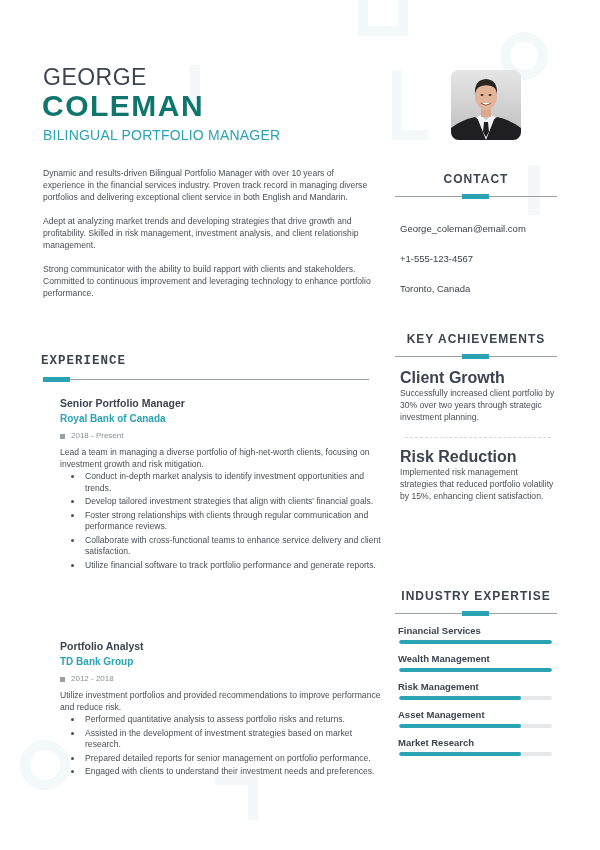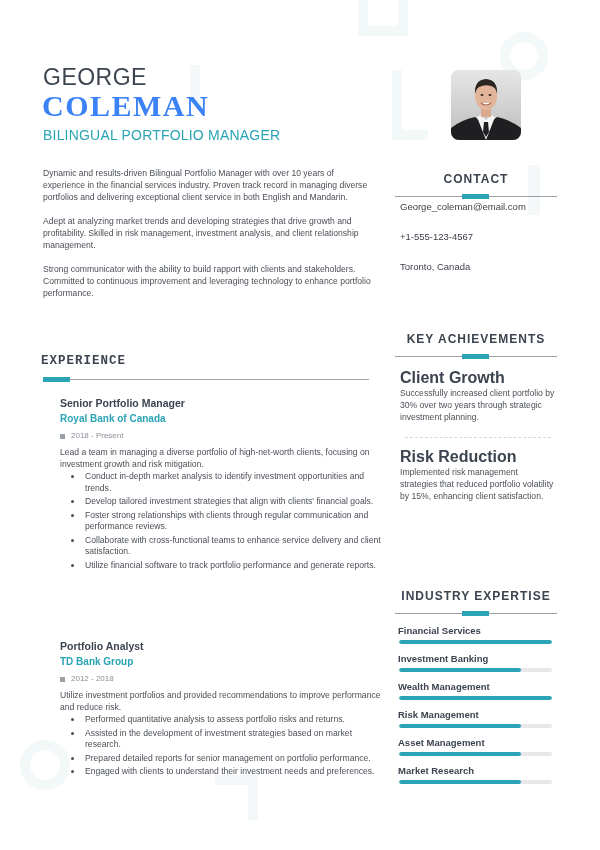--- a/index.html
+++ b/index.html
@@ -12,21 +12,21 @@
     .wm3 { left: 392px; top: 70px; width: 36px; height: 70px; border-right: none; border-top: none; }
     .wm4 { left: 190px; top: 65px; width: 10px; height: 45px; border: none; background: #f4f8f9; }
     .wm5 { left: 528px; top: 165px; width: 12px; height: 50px; border: none; background: #f4f8f9; }
     .wm6 { left: 20px; top: 740px; width: 50px; height: 50px; border-radius: 50%; }
     .wm7 { left: 215px; top: 775px; width: 40px; height: 10px; border: none; background: #f4f8f9; }
     .wm8 { left: 248px; top: 775px; width: 10px; height: 45px; border: none; background: #f4f8f9; }
 
     .content { position: relative; z-index: 1; }
 
     .first-name { position: absolute; left: 43px; top: 64px; font-family: "Liberation Sans", sans-serif; font-size: 23px; letter-spacing: 0.5px; color: #3c4450; font-weight: 400; }
-    .last-name { position: absolute; left: 42px; top: 89px; font-family: Liberation Serif, serif; font-size: 30px; font-weight: 700; letter-spacing: 1.5px; color: #3b82f6; }
+    .last-name { position: absolute; left: 42px; top: 89px; font-family: Liberation Sans, sans-serif; font-size: 30px; font-weight: 700; letter-spacing: 1.5px; color: #0f766e; }
     .job-title { position: absolute; left: 43px; top: 127px; font-family: Liberation Sans, sans-serif; font-size: 14px; color: #2aa3b5; letter-spacing: 0.2px; }
 
     .photo { position: absolute; left: 451px; top: 70px; width: 70px; height: 70px; border-radius: 8px; overflow: hidden; background: linear-gradient(180deg, #e3e3e3 0%, #bcbcbc 100%); }
 
     .summary { position: absolute; left: 43px; top: 167px; width: 330px; font-family: "Liberation Sans", sans-serif; font-size: 8.6px; line-height: 12px; color: #4a4f57; }
     .summary p { margin-bottom: 12px; }
 
     .section-title-left { position: absolute; left: 41px; top: 354px; font-family: Liberation Mono, monospace; font-size: 12.5px; font-weight: 700; letter-spacing: 1px; color: #3c4450; }
     .rule-left { position: absolute; left: 43px; top: 379px; width: 326px; height: 1px; background: #9aa0a6; }
     .accent-left { position: absolute; left: 43px; top: 377px; width: 27px; height: 5px; background: #2aa3b5; }
@@ -45,21 +45,21 @@
 
     .rsec { position: absolute; left: 395px; width: 162px; font-family: "Liberation Sans", sans-serif; }
     .rsec-title { text-align: center; font-size: 12px; font-weight: 700; letter-spacing: 1px; color: #3c4450; }
     .rsec-rule { position: relative; height: 5px; margin-top: 8px; }
     .rsec-rule .line { position: absolute; left: 0; right: 0; top: 2px; height: 1px; background: #9aa0a6; }
     .rsec-rule .accent { position: absolute; left: 67px; top: 0; width: 27px; height: 5px; background: #2aa3b5; }
 
     .contact { top: 172px; }
     .contact-item { font-size: 9.5px; color: #3a3f47; margin-left: 5px; line-height: 12px; }
     .contact-item + .contact-item { margin-top: 18px; }
-    .contact-list { margin-top: 2px; }
+    .contact-list { margin-top: 24px; }
 
     .achievements { top: 332px; }
     .ach-item { margin-left: 5px; margin-top: 12px; }
     .ach-title { font-size: 16px; font-weight: 700; color: #3c4450; line-height: 13px; }
     .ach-text { font-size: 8.6px; color: #4a4f57; line-height: 12px; margin-top: 3px; }
     .ach-sep { margin: 14px 6px 0 10px; border-top: 1px dashed #d6d9dc; }
     .ach-item.second { margin-top: 12px; }
 
     .expertise { top: 589px; }
     .skill { margin-left: 3px; margin-top: 9px; }
@@ -187,45 +187,39 @@
       <div class="accent"></div>
     </div>
     <div id="skills-list">
       <div class="skill">
         <div class="skill-name">Financial Services</div>
         <div class="skill-bar">
             <div class="skill-fill" style="width: 100%; background: rgb(42, 163, 181);"></div>
           </div>
       </div>
       <div class="skill">
-        <div class="skill-name">Investment Banking</div>
+        <div class="skill-name">Wealth Management</div>
+        <div class="skill-bar">
+            <div class="skill-fill" style="width: 100%; background: rgb(42, 163, 181);"></div>
+          </div>
+      </div>
+      <div class="skill">
+        <div class="skill-name">Risk Management</div>
         <div class="skill-bar">
             <div class="skill-fill" style="width: 80%; background: rgb(42, 163, 181);"></div>
           </div>
       </div>
       <div class="skill">
-        <div class="skill-name">Wealth Management</div>
-        <div class="skill-bar">
-            <div class="skill-fill" style="width: 100%; background: rgb(42, 163, 181);"></div>
-          </div>
-      </div>
-      <div class="skill">
-        <div class="skill-name">Risk Management</div>
+        <div class="skill-name">Asset Management</div>
         <div class="skill-bar">
             <div class="skill-fill" style="width: 80%; background: rgb(42, 163, 181);"></div>
           </div>
       </div>
       <div class="skill">
-        <div class="skill-name">Asset Management</div>
+        <div class="skill-name">Market Research</div>
         <div class="skill-bar">
             <div class="skill-fill" style="width: 80%; background: rgb(42, 163, 181);"></div>
           </div>
       </div>
-      <div class="skill">
-        <div class="skill-name">Market Research</div>
-        <div class="skill-bar">
-            <div class="skill-fill" style="width: 80%; background: rgb(42, 163, 181);"></div>
-          </div>
-      </div>
     </div>
   </div>
 
 </div>
 
 </body></html>

